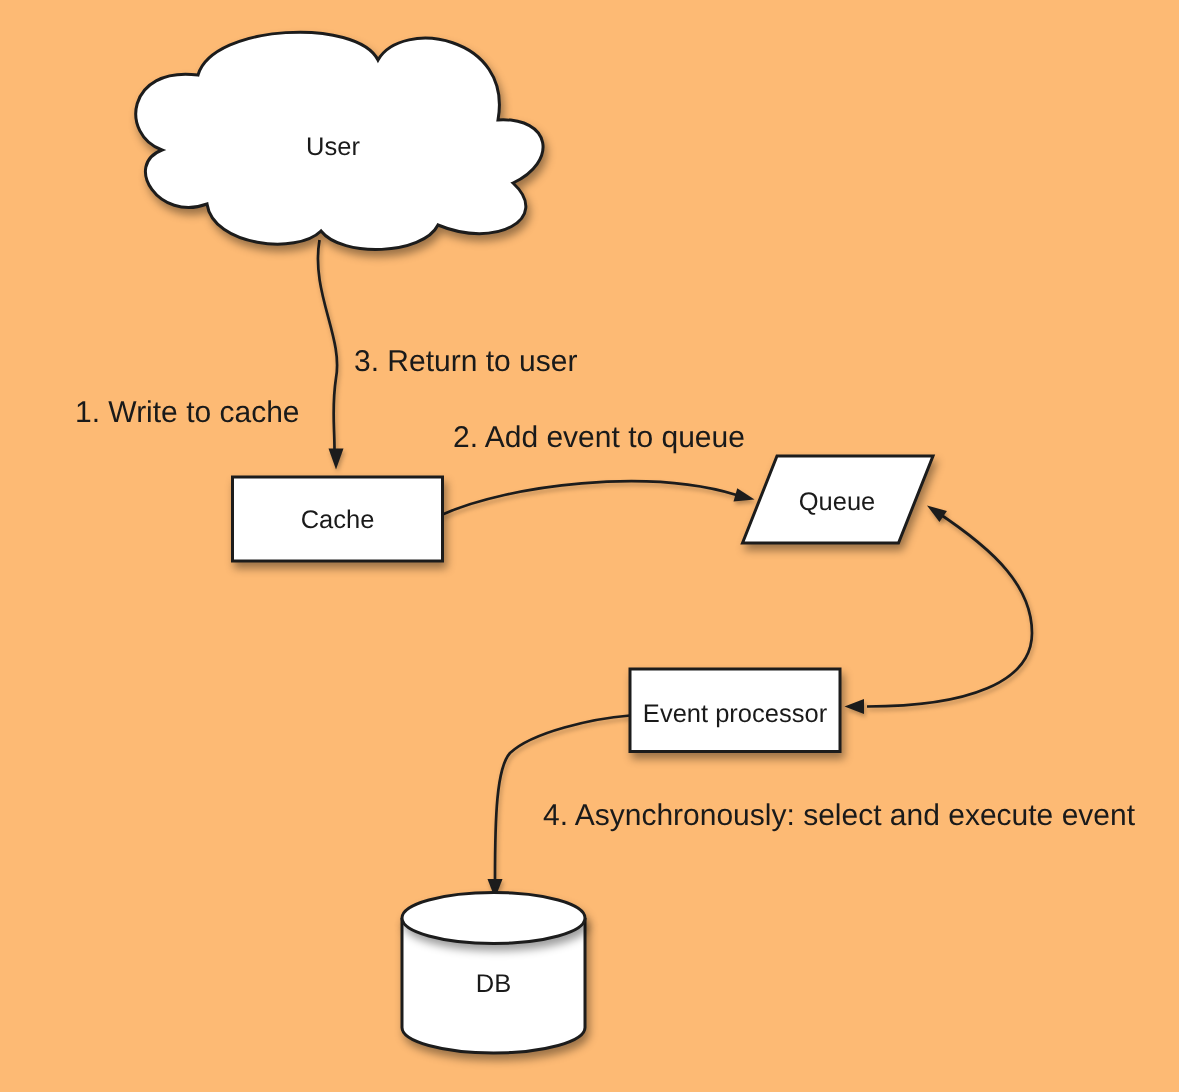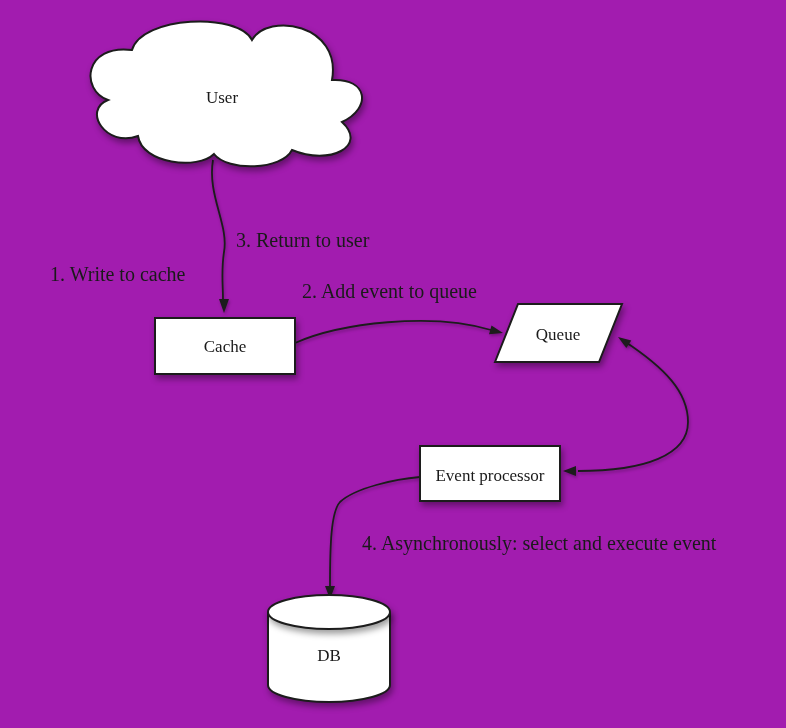--- a/index.html
+++ b/index.html
@@ -4,23 +4,23 @@
 <style>
   html, body {
     margin: 0;
     padding: 0;
     background: #ffffff;
   }
   #canvas {
     position: relative;
     width: 786px;
     height: 728px;
-    background: #a21caf;
+    background: #fdba74;
     overflow: hidden;
-    font-family: Liberation Serif, serif;
+    font-family: Liberation Sans, sans-serif;
   }
   svg { display: block; }
   .shape {
     fill: #ffffff;
     stroke: #1c1c1c;
     stroke-width: 2;
     filter: drop-shadow(2px 4px 3px rgba(0,0,0,0.38));
   }
   .edge {
     fill: none;

